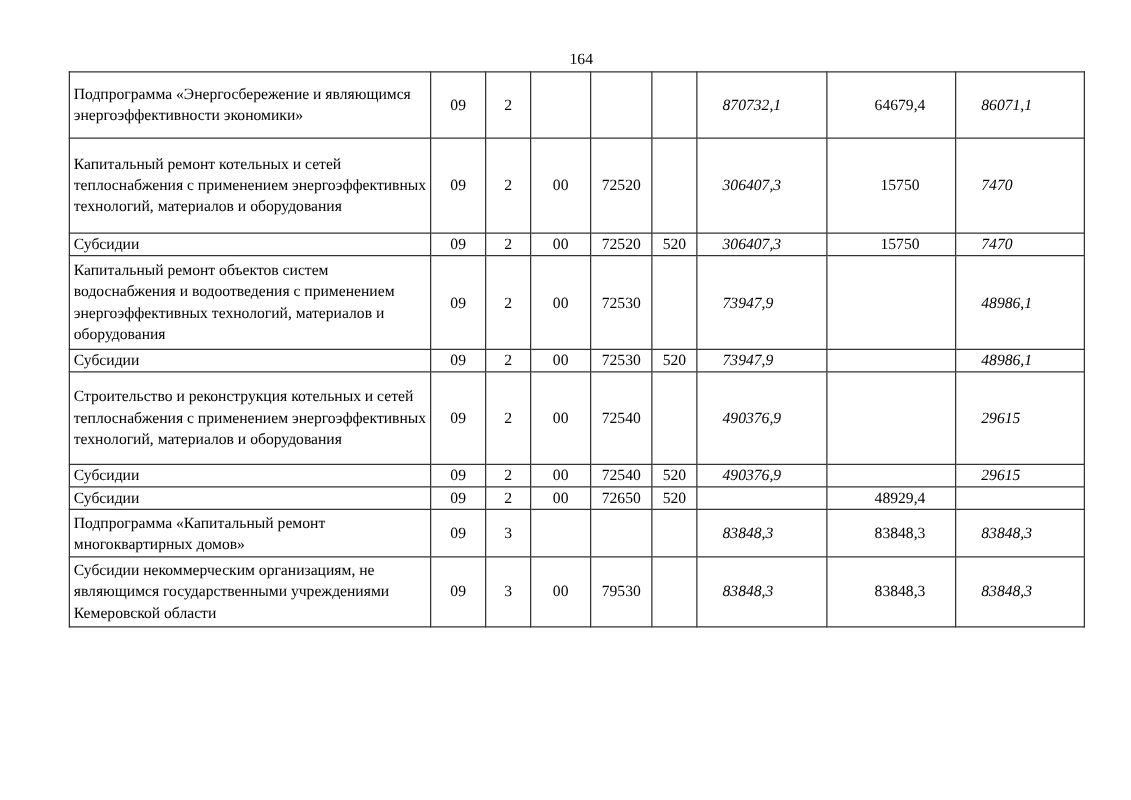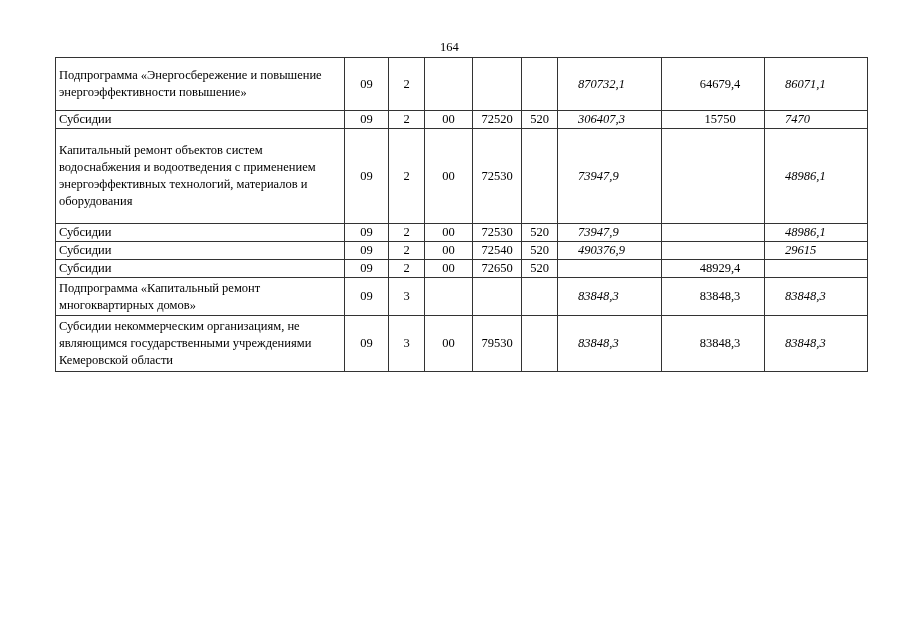--- a/index.html
+++ b/index.html
@@ -1,17 +1,17 @@
 <!DOCTYPE html>
 <html><head>
 <meta charset="utf-8">
 <style>
   html, body { margin:0; padding:0; background:#ffffff; }
   body { width:905px; height:640px; position:relative; font-family:"Liberation Serif", "DejaVu Serif", serif; color:#000; }
-  .page-num { position:absolute; left:440px; top:40px; width:50px; font-size:12.5px; line-height:14px; }
+  .page-num { position:absolute; left:440px; top:40px; width:50px; text-align:center; font-size:12.5px; line-height:14px; }
   table { position:absolute; left:55px; top:57px; border-collapse:collapse; table-layout:fixed; font-size:12.5px; line-height:17px; }
   td { border:1px solid #333; padding:0 3px; vertical-align:middle; }
   td.name { text-align:left; padding-left:3px; }
   td.c { text-align:center; }
   td.num { text-align:left; padding-left:20px;font-style:italic; }
   td.num2 { text-align:center; padding-left:17px; }
 </style>
 </head>
 <body>
 
@@ -24,62 +24,84 @@
       <col style="width:36px">
       <col style="width:48px">
       <col style="width:49px">
       <col style="width:36px">
       <col style="width:104px">
       <col style="width:103px">
       <col style="width:103px">
   </colgroup>
   <tbody id="tbody">
       <tr style="height: 53px;">
-        <td class="name">Подпрограмма «Энергосбережение и повышение энергоэффективности повышение»</td>
+        <td class="name">Подпрограмма «Энергосбережение и являющимся энергоэффективности экономики»</td>
         <td class="c">09</td>
         <td class="c">2</td>
         <td class="c"></td>
         <td class="c"></td>
         <td class="c"></td>
         <td class="num">870732,1</td>
         <td class="num2">64679,4</td>
         <td class="num">86071,1</td>
+      </tr>
+      <tr style="height: 76px;">
+        <td class="name">Капитальный ремонт котельных и сетей теплоснабжения с применением энергоэффективных технологий, материалов и оборудования</td>
+        <td class="c">09</td>
+        <td class="c">2</td>
+        <td class="c">00</td>
+        <td class="c">72520</td>
+        <td class="c"></td>
+        <td class="num">306407,3</td>
+        <td class="num2">15750</td>
+        <td class="num">7470</td>
       </tr>
       <tr style="height: 17px;">
         <td class="name">Субсидии</td>
         <td class="c">09</td>
         <td class="c">2</td>
         <td class="c">00</td>
         <td class="c">72520</td>
         <td class="c">520</td>
         <td class="num">306407,3</td>
         <td class="num2">15750</td>
         <td class="num">7470</td>
       </tr>
-      <tr style="height: 95px;">
+      <tr style="height: 75px;">
         <td class="name">Капитальный ремонт объектов систем водоснабжения и водоотведения с применением энергоэффективных технологий, материалов и оборудования</td>
         <td class="c">09</td>
         <td class="c">2</td>
         <td class="c">00</td>
         <td class="c">72530</td>
         <td class="c"></td>
         <td class="num">73947,9</td>
         <td class="num2"></td>
         <td class="num">48986,1</td>
       </tr>
       <tr style="height: 16px;">
         <td class="name">Субсидии</td>
         <td class="c">09</td>
         <td class="c">2</td>
         <td class="c">00</td>
         <td class="c">72530</td>
         <td class="c">520</td>
         <td class="num">73947,9</td>
         <td class="num2"></td>
         <td class="num">48986,1</td>
+      </tr>
+      <tr style="height: 74px;">
+        <td class="name">Строительство и реконструкция котельных и сетей теплоснабжения с применением энергоэффективных технологий, материалов и оборудования</td>
+        <td class="c">09</td>
+        <td class="c">2</td>
+        <td class="c">00</td>
+        <td class="c">72540</td>
+        <td class="c"></td>
+        <td class="num">490376,9</td>
+        <td class="num2"></td>
+        <td class="num">29615</td>
       </tr>
       <tr style="height: 17px;">
         <td class="name">Субсидии</td>
         <td class="c">09</td>
         <td class="c">2</td>
         <td class="c">00</td>
         <td class="c">72540</td>
         <td class="c">520</td>
         <td class="num">490376,9</td>
         <td class="num2"></td>

